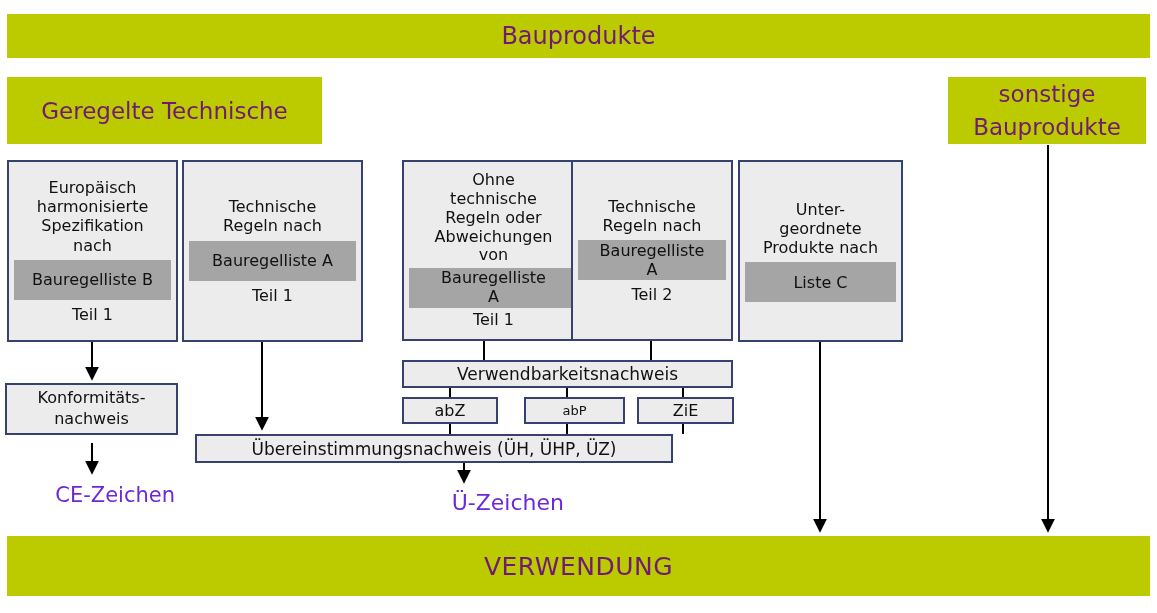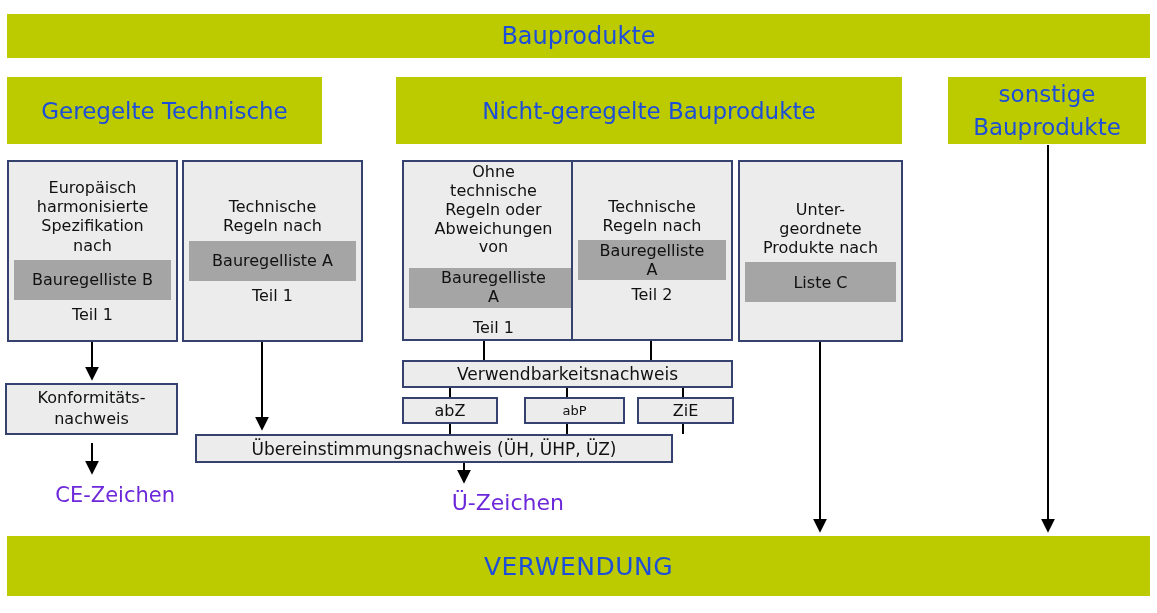--- a/index.html
+++ b/index.html
@@ -16,39 +16,39 @@
     z-index: 0; pointer-events: none;
   }
   svg.connectors line { stroke: var(--arrow, #000); stroke-width: 2; }
   svg.connectors marker path { fill: var(--arrow, #000); }
 
   
   .banner, .cat-header {
     position: absolute; z-index: 1;
     background: var(--banner-green, #bccb00);
     display: flex; align-items: center; justify-content: center;
-    text-align: center; color: #1d4ed8;
+    text-align: center; color: #701a75;
   }
   .banner-top    { left: 7px;   top: 14px;  width: 1143px; height: 44px; font-size: 24px; }
   .banner-bottom { left: 7px;   top: 536px; width: 1143px; height: 60px; font-size: 25px; letter-spacing: .5px; }
   .hdr-geregelte { left: 7px;   top: 77px;  width: 315px;  height: 67px; font-size: 23px; }
   .hdr-nicht     { left: 396px; top: 77px;  width: 506px;  height: 67px; font-size: 23px; }
   .hdr-sonstige  { left: 948px; top: 77px;  width: 198px;  height: 67px; font-size: 23px; line-height: 1.4; }
 
   
   .pbox {
     position: absolute; z-index: 1; box-sizing: border-box;
     background: var(--box-fill, #ececec);
     border: 2px solid var(--box-border, #35426f);
     display: flex; flex-direction: column; align-items: center; justify-content: center;
     row-gap: 5px; text-align: center; font-size: 16px; line-height: 1.2;
   }
   .pbox1 { left: 7px;   top: 160px; width: 171px; height: 182px; }
   .pbox2 { left: 182px; top: 160px; width: 181px; height: 182px; }
-  .pbox3 { left: 402px; top: 160px; width: 183px; height: 181px; row-gap: 11px; line-height: 1.17; }
+  .pbox3 { left: 402px; top: 160px; width: 183px; height: 181px; row-gap: 3px; line-height: 1.17; }
   .pbox4 { left: 571px; top: 160px; width: 162px; height: 181px; }
   .pbox5 { left: 738px; top: 160px; width: 165px; height: 182px; }
   .band {
     background: var(--band-gray, #a5a5a5);
     width: calc(100% - 10px);
     min-height: 40px;
     display: flex; align-items: center; justify-content: center;
     text-align: center;
   }
 
@@ -99,21 +99,20 @@
     <line x1="567" y1="388" x2="567" y2="397"></line>
     <line x1="683" y1="388" x2="683" y2="397"></line>
     <line x1="450" y1="424" x2="450" y2="434"></line>
     <line x1="567" y1="424" x2="567" y2="434"></line>
     <line x1="683" y1="424" x2="683" y2="434"></line>
   </svg>
 
   <div class="banner banner-top">Bauprodukte</div>
 
   <div class="cat-header hdr-geregelte">Geregelte Technische</div>
-  <div class="cat-header hdr-nicht">Nicht-geregelte Bauprodukte</div>
   <div class="cat-header hdr-sonstige pre">sonstige
 Bauprodukte</div>
 
   <div class="pbox pbox1">
     <div class="pre">Europäisch
 harmonisierte
 Spezifikation
 nach</div>
     <div class="band pre">Bauregelliste B</div>
     <div>Teil 1</div>

